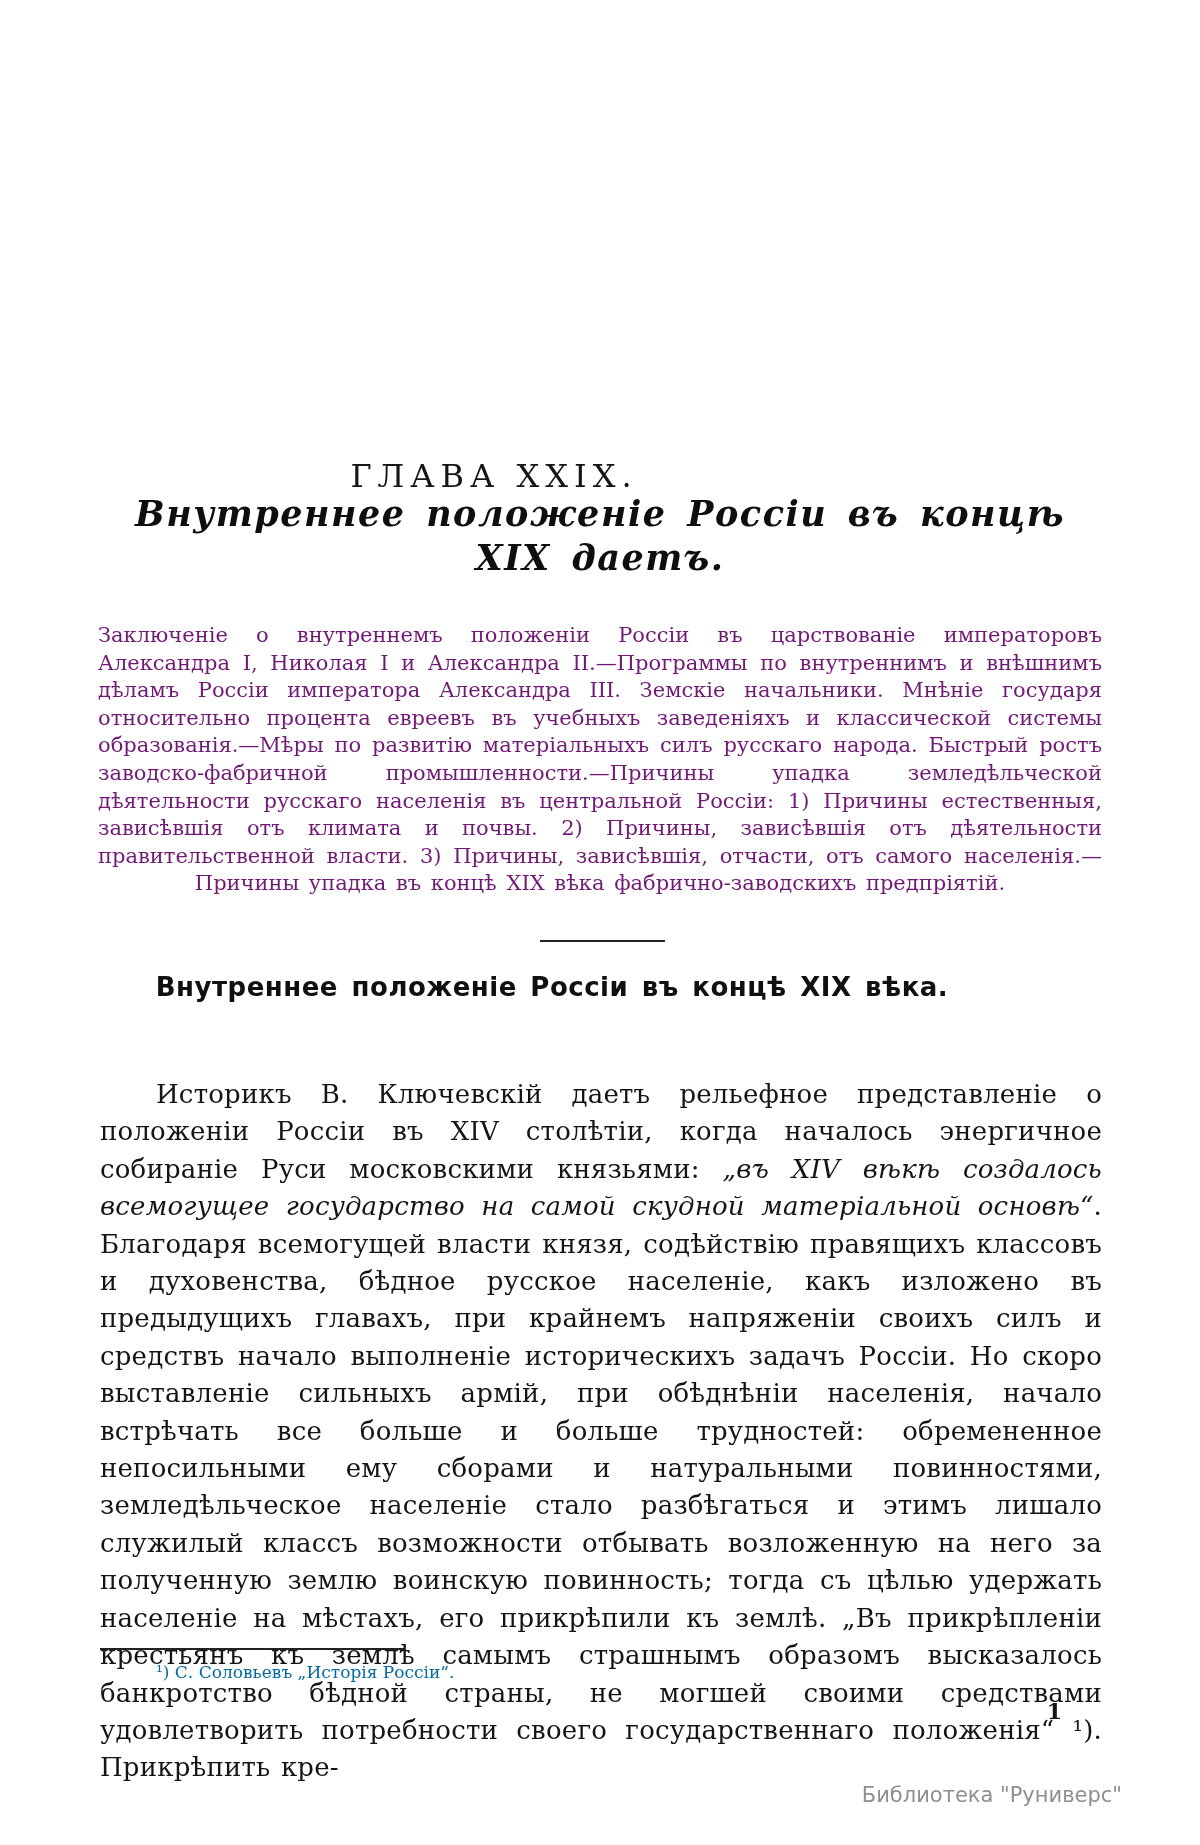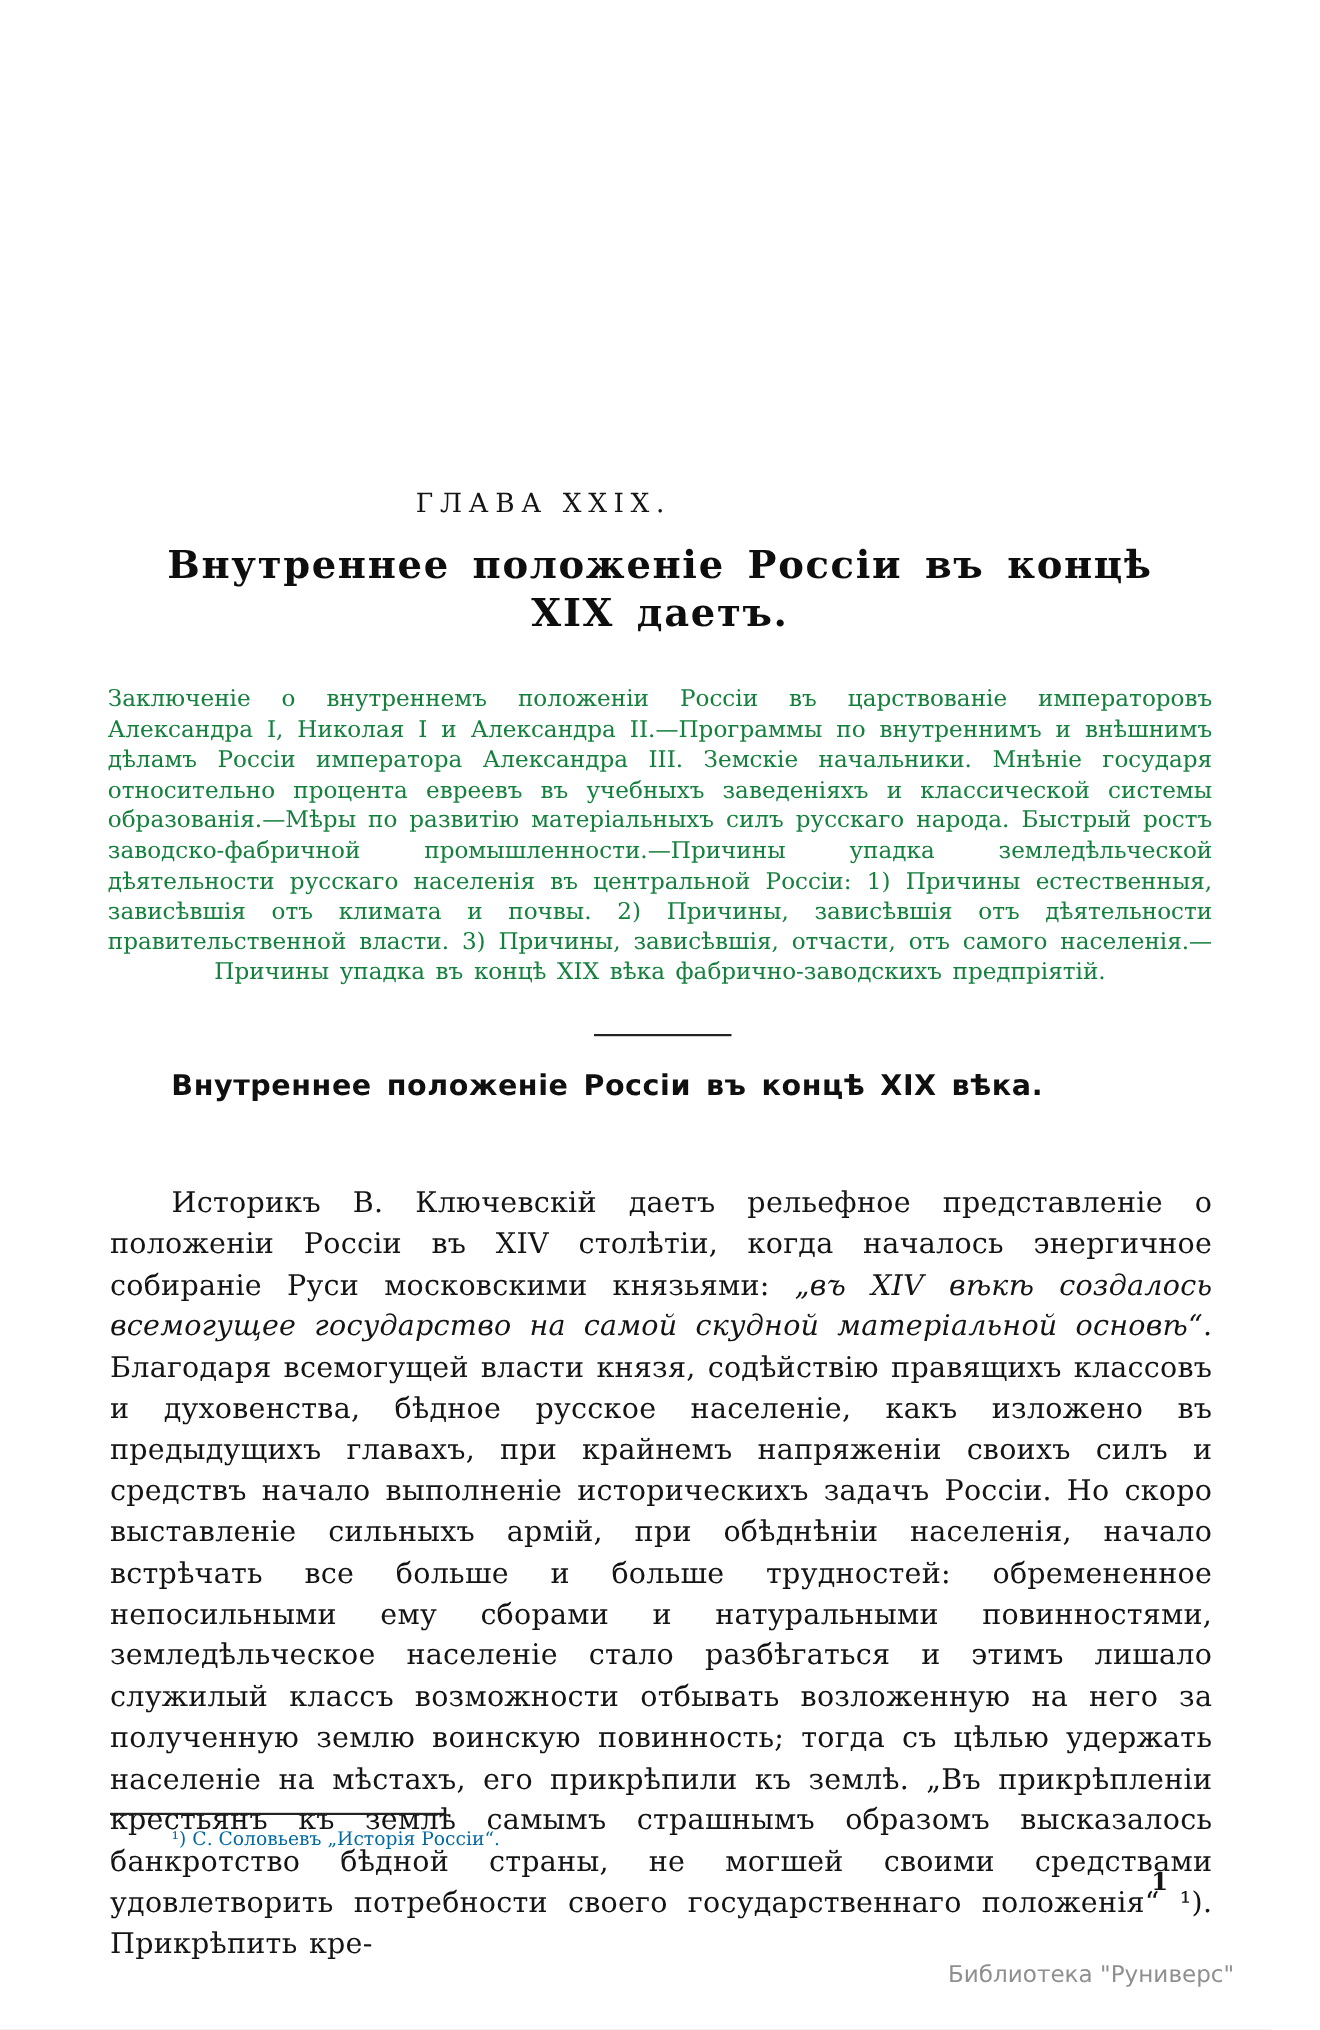--- a/index.html
+++ b/index.html
@@ -7,46 +7,47 @@
     position: relative;
     width: 1200px;
     height: 1845px;
     background: #ffffff;
     color: #161616;
     overflow: hidden;
     font-family: "DejaVu Serif", serif;
   }
   .chapter-heading {
     position: absolute;
-    top: 443px; left: 0; width: 988px;
+    top: 457px; left: 0; width: 988px;
     text-align: center;
-    font-size: 24px;
+    font-size: 32px;
     letter-spacing: 6px;
     color: #151515;
   }
   .page-title {
     position: absolute;
     top: 492px; left: 0; width: 1200px;
     text-align: center;
     font-weight: bold;
     font-size: 35px;
     line-height: 44px;
     letter-spacing: 1.5px;
     word-spacing: 7px;
     color: #0e0e0e;
+    font-style: italic;
   }
   .summary {
     position: absolute;
     top: 622px; left: 98px; width: 1004px;
     font-size: 21px;
     line-height: 27.6px;
     text-align: justify;
     text-align-last: center;
     word-spacing: 3px;
-    color: #15803d;
+    color: #701a75;
   }
   .divider {
     position: absolute;
     top: 940px; left: 540px;
     width: 125px; height: 0;
     border-top: 2px solid #222;
   }
   .section-heading {
     position: absolute;
     top: 972px; left: 0; width: 1104px;

